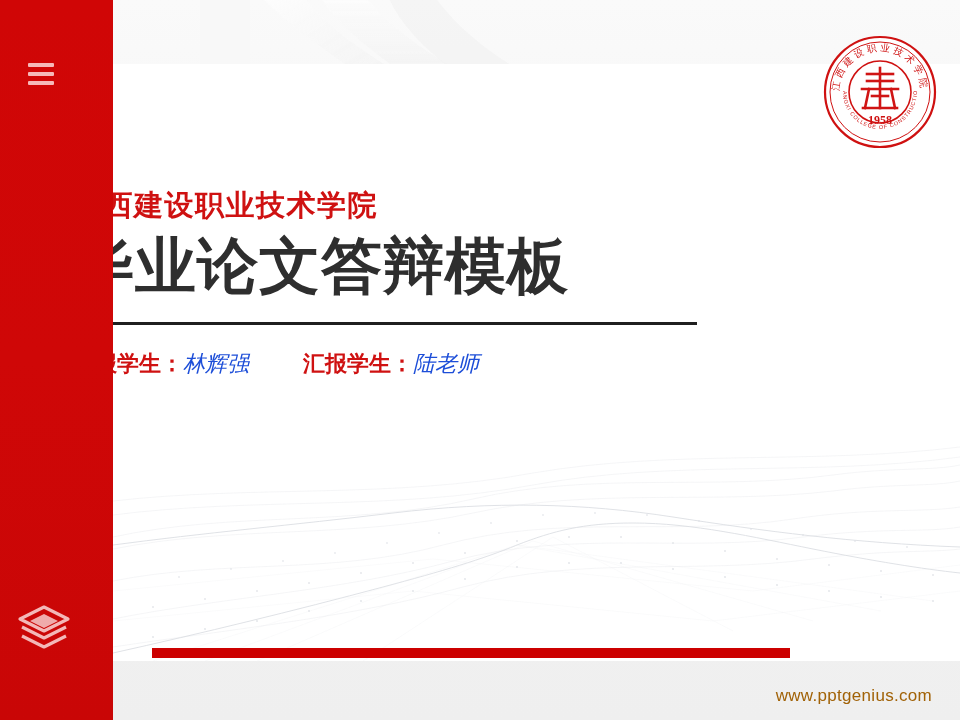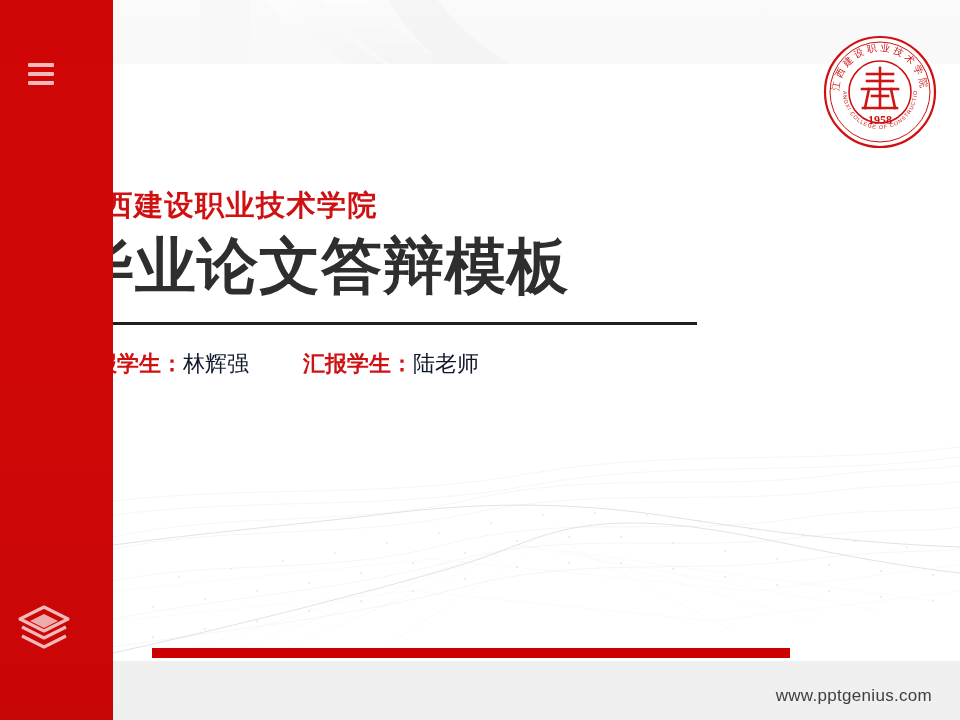--- a/index.html
+++ b/index.html
@@ -138,21 +138,22 @@
     margin: 26px 0 0 0;
     font-size: 22px;
     line-height: 1.2;
     white-space: nowrap;
   }
   .byline .lbl {
     color: #cf1111;
     font-weight: bold;
   }
   .byline .val {
-    color: #0f172a;
+    color: #1d4ed8;
+    font-style: italic;
   }
   .byline .gap {
     display: inline-block;
     width: 54px;
   }
 
   
   .accent-bar {
     position: absolute;
     left: 152px;
@@ -161,21 +162,21 @@
     height: 10px;
     background: #cc0000;
     z-index: 7;
   }
 
   
   .footer-url {
     position: absolute;
     right: 28px;
     bottom: 14px;
-    color: #404040;
+    color: #a16207;
     font-size: 17px;
     letter-spacing: 0.3px;
     z-index: 8;
   }
 </style>
 </head>
 <body>
 
 <div id="slide">
 

